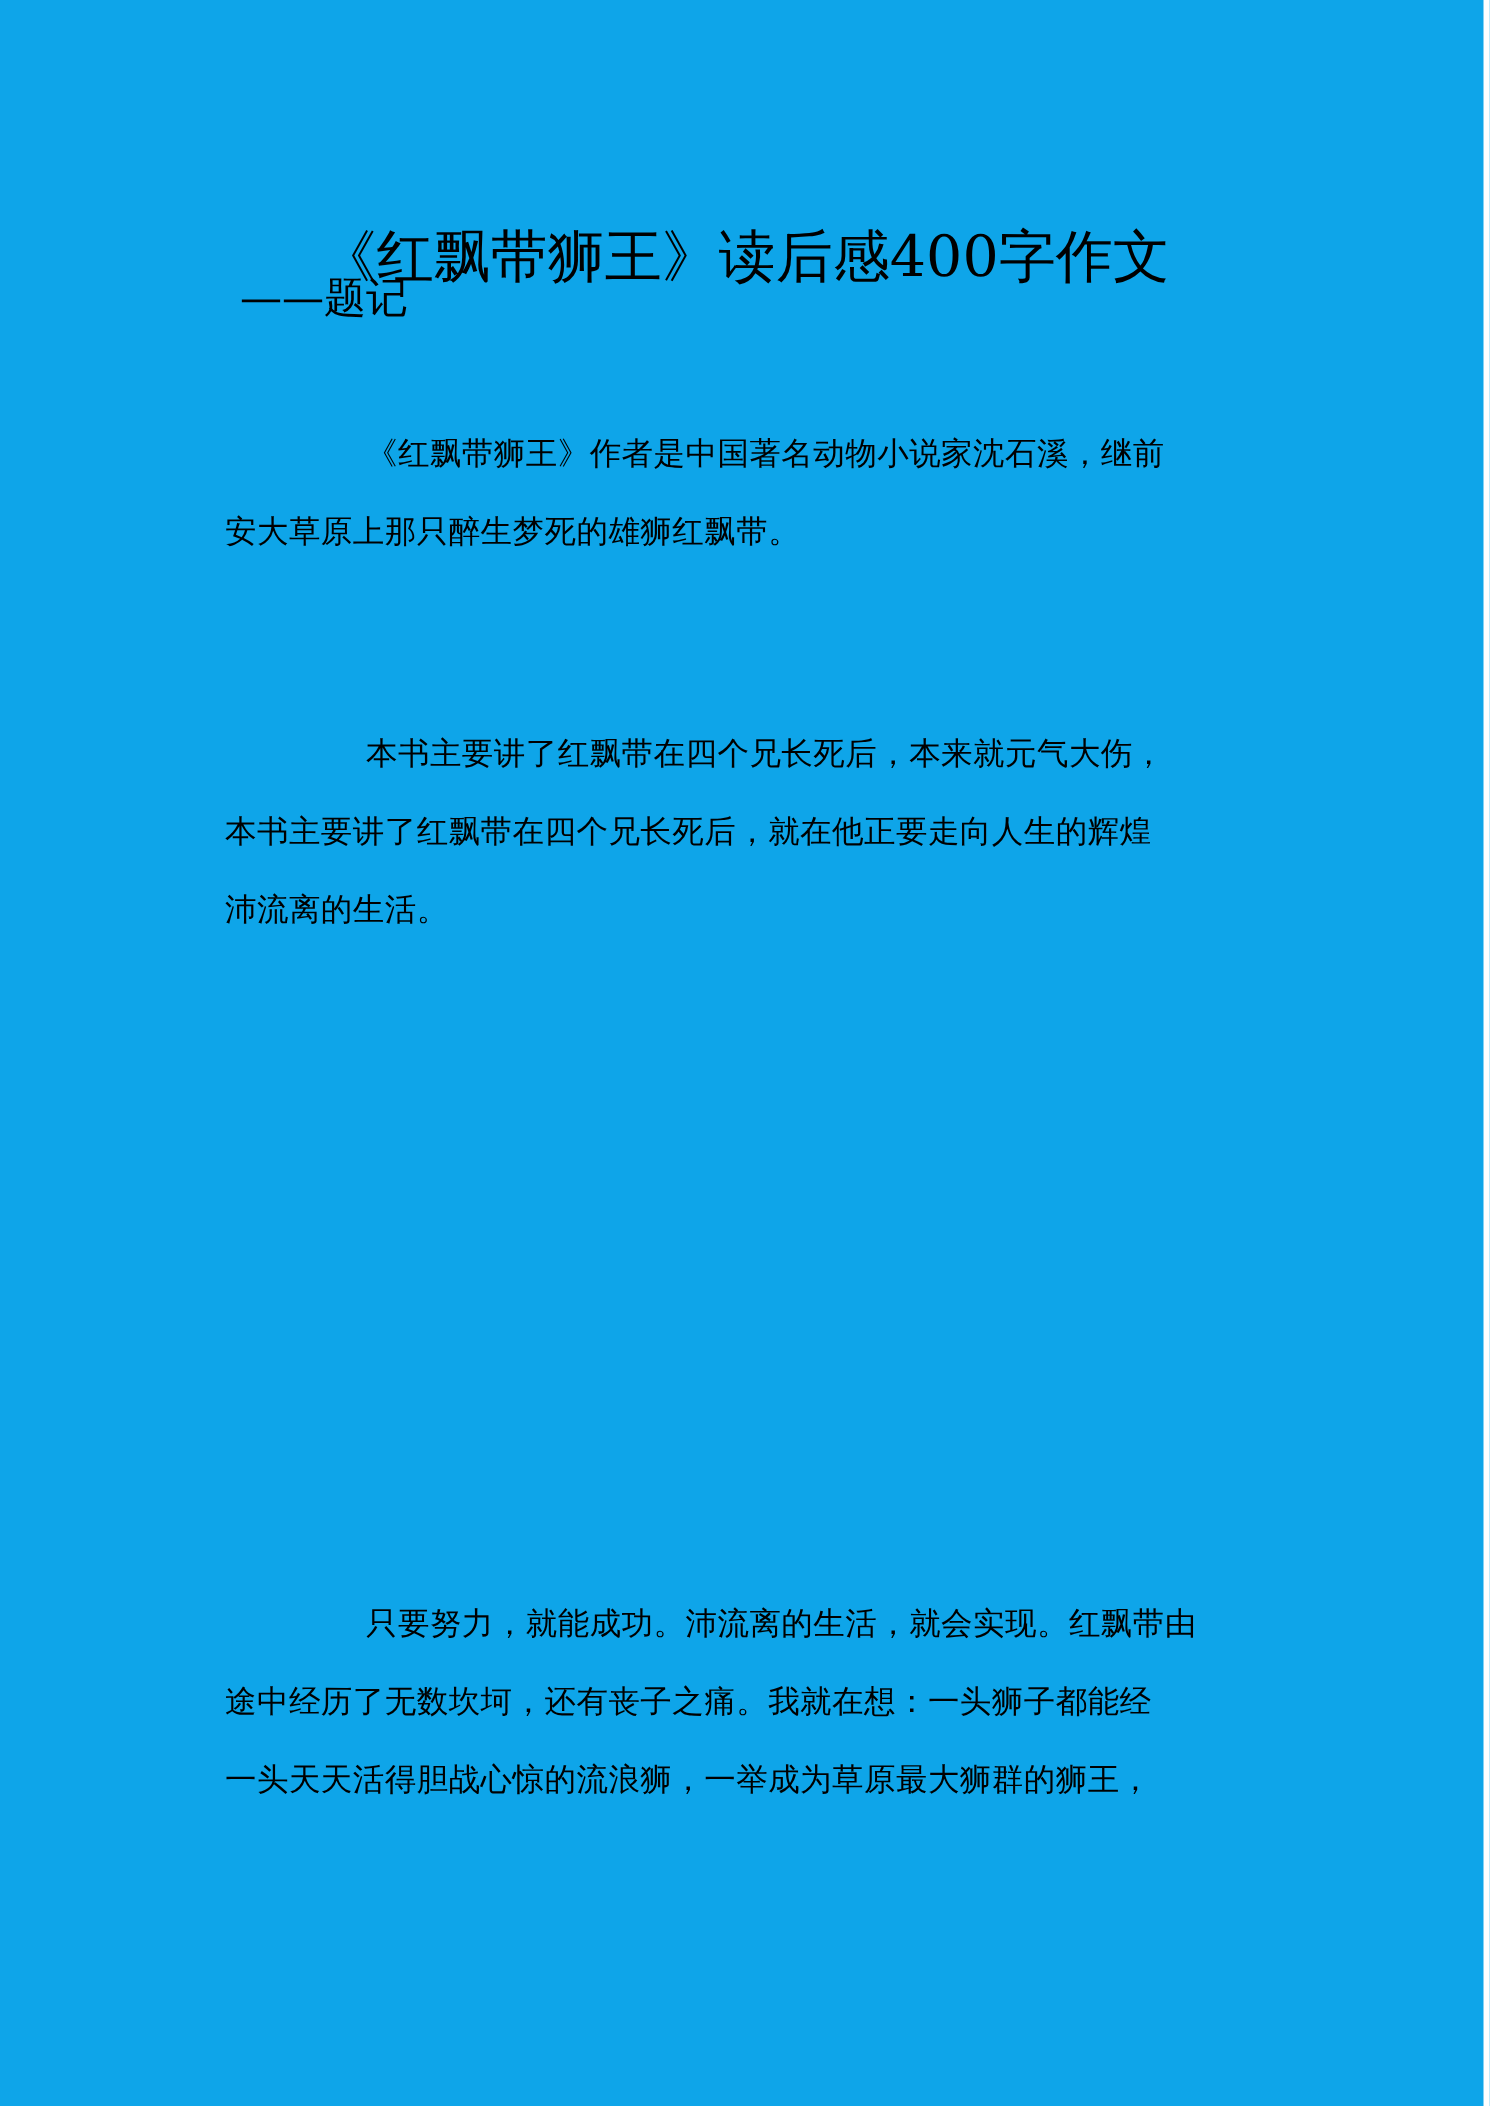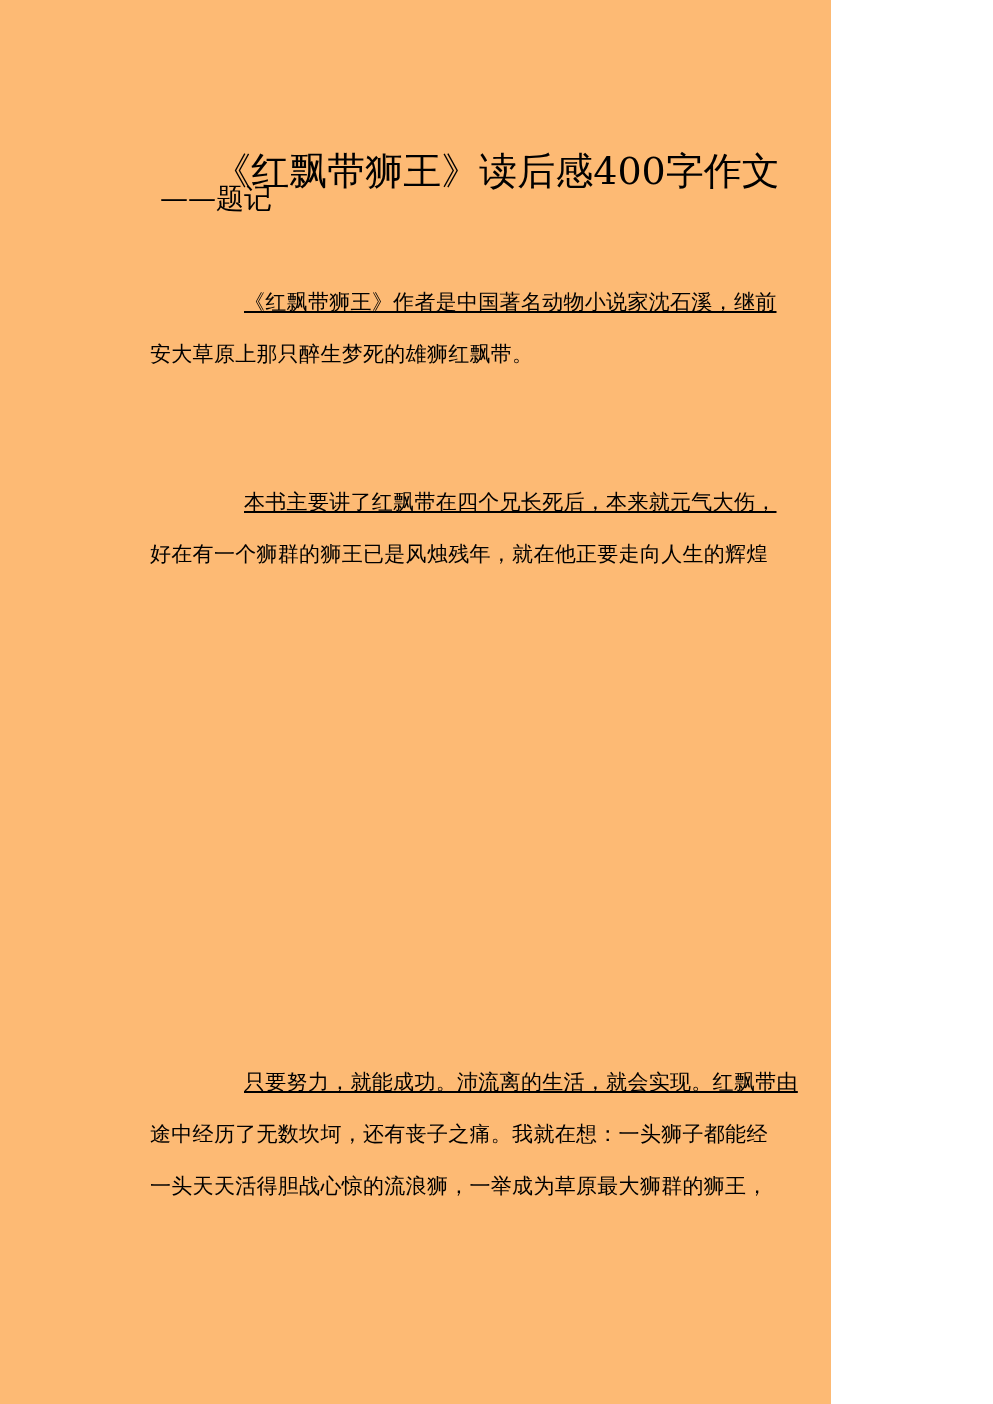--- a/index.html
+++ b/index.html
@@ -12,23 +12,23 @@
       height: 1404px;
       position: relative;
       overflow: hidden;
       color: #000000;
       font-family: "DejaVu Serif", "Liberation Serif", serif;
     }
     .page {
       position: absolute;
       left: 0;
       top: 0;
-      width: 831px;
+      width: 989px;
       height: 1404px;
-      background: #fdba74;
+      background: #0ea5e9;
     }
     .title {
       position: absolute;
       left: 0;
       width: 993px;
       top: 120px;
       text-align: center;
       font-size: 38px;
       line-height: 52px;
       font-weight: normal;
@@ -51,39 +51,39 @@
     .line {
       display: block;
       font-size: 21px;
       height: 52px;
       line-height: 36px;
       white-space: nowrap;
       letter-spacing: 0.3px;
     }
     .line.first {
       padding-left: 94px;
-      text-decoration: underline;
     }
   </style>
 </head>
 <body>
 
 <div class="page">
 
   <h1 class="title">《红飘带狮王》读后感400字作文</h1>
   <div class="subtitle">——题记</div>
 
   <div class="para" style="top:284px;">
     <span class="line first">《红飘带狮王》作者是中国著名动物小说家沈石溪，继前</span>
     <span class="line">安大草原上那只醉生梦死的雄狮红飘带。</span>
   </div>
 
   <div class="para" style="top:484px;">
     <span class="line first">本书主要讲了红飘带在四个兄长死后，本来就元气大伤，</span>
-    <span class="line">好在有一个狮群的狮王已是风烛残年，就在他正要走向人生的辉煌</span>
+    <span class="line">本书主要讲了红飘带在四个兄长死后，就在他正要走向人生的辉煌</span>
+    <span class="line">沛流离的生活。</span>
   </div>
 
 
   <div class="para" style="top:1064px;">
     <span class="line first">只要努力，就能成功。沛流离的生活，就会实现。红飘带由</span>
     <span class="line">途中经历了无数坎坷，还有丧子之痛。我就在想：一头狮子都能经</span>
     <span class="line">一头天天活得胆战心惊的流浪狮，一举成为草原最大狮群的狮王，</span>
   </div>
 
 </div>

